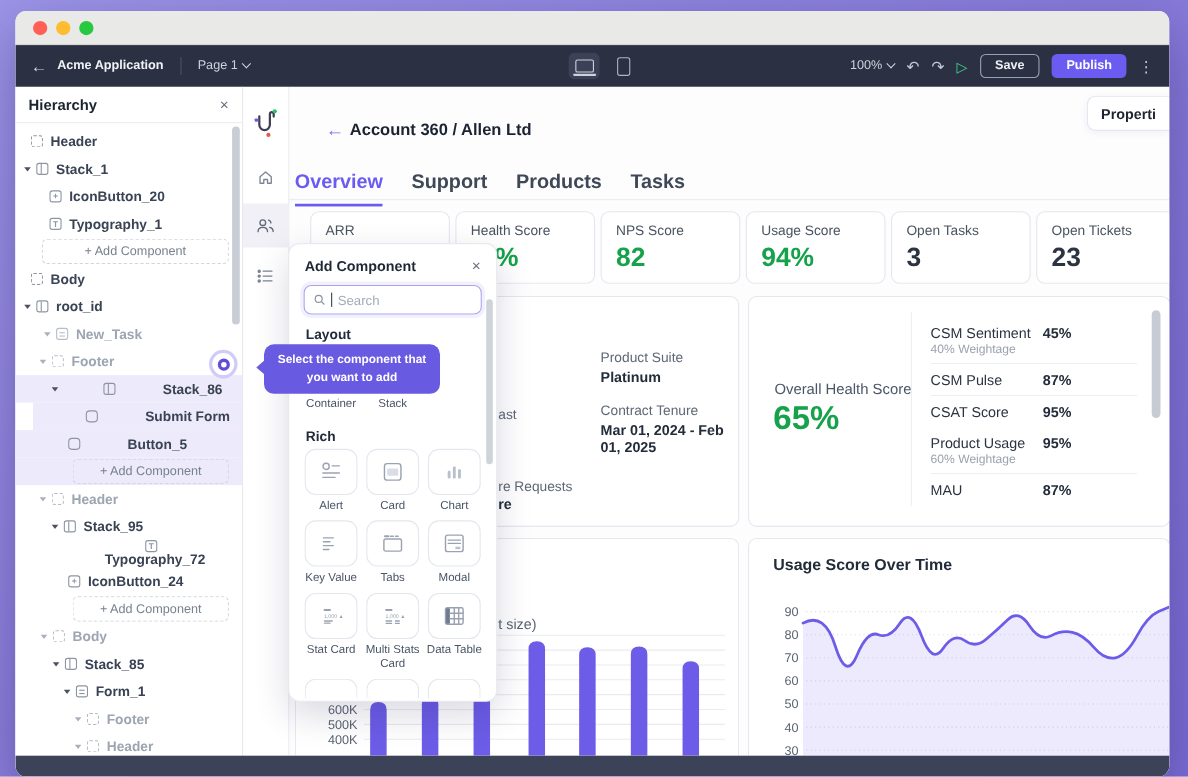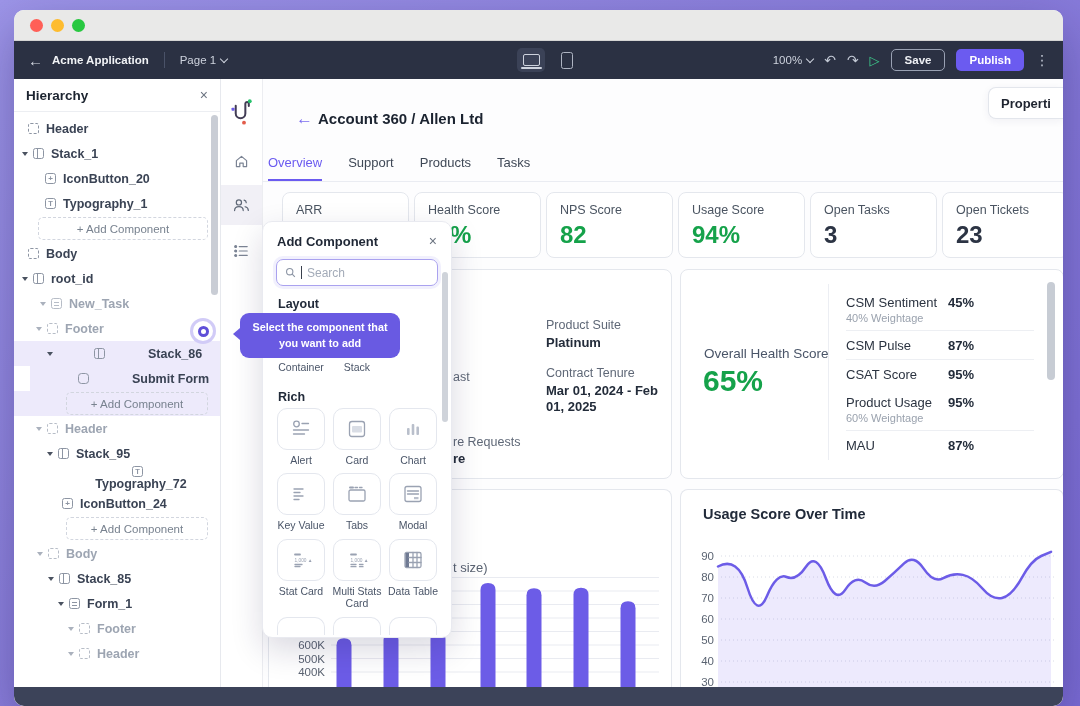--- a/index.html
+++ b/index.html
@@ -59,21 +59,21 @@
   .add-box{flex:1;margin-right:12px;border:1px dashed #d2d6df;border-radius:5px;height:21px;display:flex;align-items:center;justify-content:center;font-size:11.5px;font-weight:400;color:#78828f;overflow:hidden;}
   
   .canvas{position:absolute;left:206px;top:0;width:843px;height:608px;overflow:hidden;background:#fdfdfe;z-index:1;}
   .rail{position:absolute;left:0;top:0;width:42px;height:608px;background:#fff;border-right:1px solid #ecedf1;}
   .rail-item{position:absolute;left:0;width:42px;height:40px;display:flex;align-items:center;justify-content:center;}
   .rail-item.active{background:#f1f0f6;}
   .app-back{position:absolute;left:76px;top:30px;font-size:17px;color:#7b6cf0;font-weight:bold;}
   .page-title{position:absolute;left:98px;top:31px;font-size:15px;font-weight:bold;color:#1b2330;}
   .props-btn{position:absolute;right:0;top:8px;height:30px;width:62px;background:#fff;border:1px solid #e3e6ec;border-right:none;border-radius:8px 0 0 8px;box-shadow:0 2px 8px rgba(40,40,80,.06);display:flex;align-items:center;padding-left:12px;font-size:13px;font-weight:bold;color:#1f2430;overflow:hidden;white-space:nowrap;}
   .tabs{position:absolute;left:48px;top:76px;display:flex;gap:26px;}
-  .tab{font-size:13px;font-weight:400;color:#3f4856;padding-bottom:9px;border-bottom:3px solid transparent;}
+  .tab{font-size:18px;font-weight:700;color:#3f4856;padding-bottom:9px;border-bottom:3px solid transparent;}
   .tab.active{color:#6b5bf0;border-bottom-color:#6b5bf0;border-radius:1px;}
   .tabs-line{position:absolute;left:42px;right:0;top:102px;height:1px;background:#eaecf2;}
   .kpis{position:absolute;left:62px;top:113px;display:flex;gap:5px;}
   .kpi{box-sizing:border-box;width:127px;height:66px;background:#fff;border:1px solid #e4e7ed;border-radius:8px;padding:10px 13px;flex:0 0 auto;}
   .kpi .lbl{font-size:12.5px;color:#4a5461;}
   .kpi .val{font-size:24px;font-weight:bold;margin-top:4px;color:#2c3444;}
   .kpi .val.green{color:#15a24a;}
   .kpi .val.pad{padding-left:22px;}
   .card{position:absolute;box-sizing:border-box;background:#fff;border:1px solid #e4e7ed;border-radius:8px;}
   .acct-card{left:48px;top:190px;width:404px;height:210px;}
@@ -207,20 +207,24 @@
           </div>
           <div class="trow sel" style="padding-left: 33px;">
             <span class="caret"></span>
             <span class="ti stack"></span>
             <span>Stack_86</span>
           </div>
           <div class="trow sel" style="padding-left: 48px; margin-left: 16px;">
             <span class="ti btn"></span>
             <span>Submit Form</span>
           </div>
+          <div class="trow sel" style="padding-left: 48px;">
+            <span class="ti btn"></span>
+            <span>Button_5</span>
+          </div>
           <div class="trow sel add" style="padding-left: 52px;">
             <div class="add-box">+ Add Component</div>
           </div>
           <div class="trow muted" style="padding-left: 22px;">
             <span class="caret"></span>
             <span class="ti frame"></span>
             <span>Header</span>
           </div>
           <div class="trow" style="padding-left: 33px;">
             <span class="caret"></span>
@@ -417,21 +421,21 @@
               <path d="M211.5,99.9 q0,-7 7.5,-7 q7.5,0 7.5,7 V210 H211.5 Z" fill="#6c5ce7"></path>
               <path d="M257.5,105.3 q0,-7 7.5,-7 q7.5,0 7.5,7 V210 H257.5 Z" fill="#6c5ce7"></path>
               <path d="M304.5,104.625 q0,-7 7.5,-7 q7.5,0 7.5,7 V210 H304.5 Z" fill="#6c5ce7"></path>
               <path d="M351.5,118.125 q0,-7 7.5,-7 q7.5,0 7.5,7 V210 H351.5 Z" fill="#6c5ce7"></path>
             </svg>
           </div>
       </div>
 
       <div class="card line-card">
         <div class="chart-title">Usage Score Over Time</div>
-        <div id="lineChart" style="position: absolute; left: 0px; top: 0px;">
+        <div id="lineChart" style="position: absolute; left: 12px; top: 0px;">
             <svg width="384" height="198" viewBox="0 0 384 198">
               <line x1="40" y1="66" x2="376" y2="66" stroke="#d9dce6" stroke-width="1" stroke-dasharray="1,3"></line>
               <text x="33" y="70" text-anchor="end" font-size="11.5" fill="#5b6472" font-family="Liberation Sans">90</text>
               <line x1="40" y1="87" x2="376" y2="87" stroke="#d9dce6" stroke-width="1" stroke-dasharray="1,3"></line>
               <text x="33" y="91" text-anchor="end" font-size="11.5" fill="#5b6472" font-family="Liberation Sans">80</text>
               <line x1="40" y1="108" x2="376" y2="108" stroke="#d9dce6" stroke-width="1" stroke-dasharray="1,3"></line>
               <text x="33" y="112" text-anchor="end" font-size="11.5" fill="#5b6472" font-family="Liberation Sans">70</text>
               <line x1="40" y1="129" x2="376" y2="129" stroke="#d9dce6" stroke-width="1" stroke-dasharray="1,3"></line>
               <text x="33" y="133" text-anchor="end" font-size="11.5" fill="#5b6472" font-family="Liberation Sans">60</text>
               <line x1="40" y1="150" x2="376" y2="150" stroke="#d9dce6" stroke-width="1" stroke-dasharray="1,3"></line>

